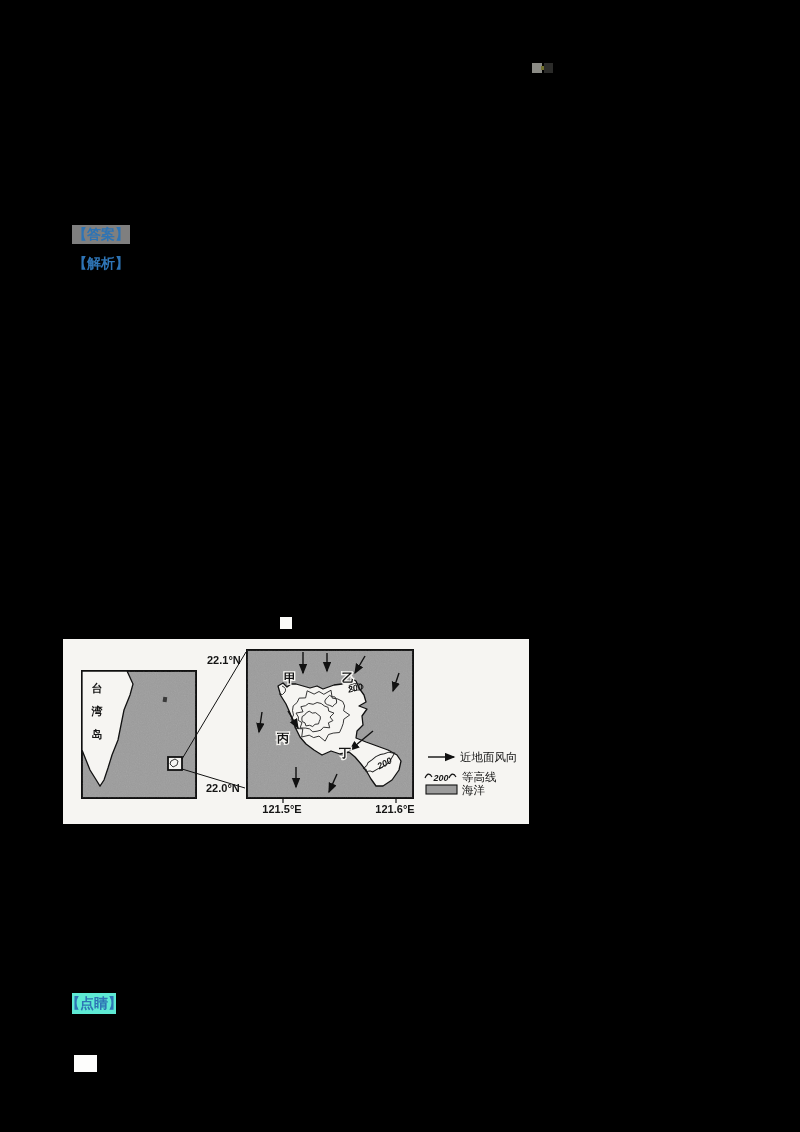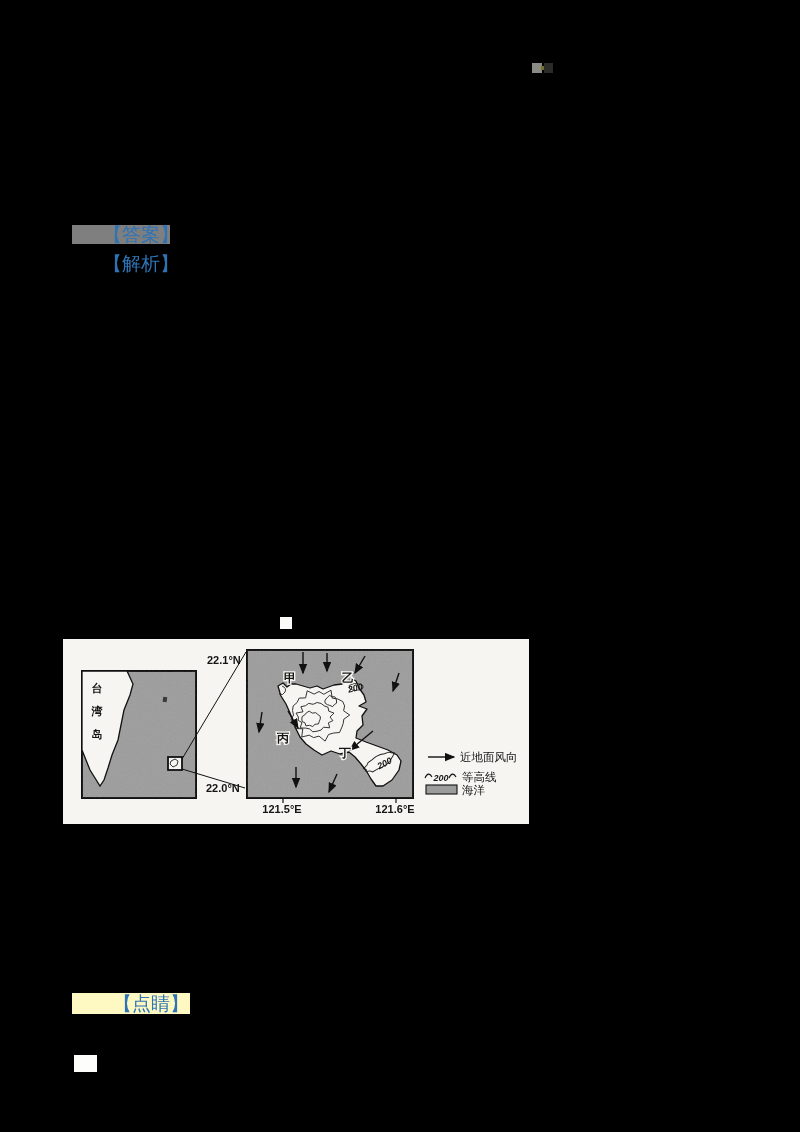--- a/index.html
+++ b/index.html
@@ -6,25 +6,25 @@
   body{width:800px;height:1132px;position:relative;background:#000;overflow:hidden;
        font-family:"Liberation Sans", sans-serif;}
   .abs{position:absolute;}
   
   #tr-icons{left:532px;top:63px;width:22px;height:11px;}
   #tr-icons .sq1{position:absolute;left:0;top:0;width:10px;height:10px;background:#8b8b85;}
   #tr-icons .sq-olive{position:absolute;left:9px;top:3px;width:4px;height:4px;background:#72712e;}
   #tr-icons .sq2{position:absolute;left:12px;top:0;width:9px;height:10px;background:#2b2b29;}
   
   .badge{height:19px;display:flex;align-items:center;justify-content:center;
-         color:#2e74b5;font-size:19px;font-weight:400;letter-spacing:0;line-height:19px;
-         white-space:nowrap;padding-left:40px;}
+         color:#2e74b5;font-size:14px;font-weight:700;letter-spacing:0;line-height:19px;
+         white-space:nowrap;}
   #badge-answer{left:72px;top:225px;width:58px;background:#7f7f7f;}
   #badge-analysis{left:72px;top:254px;width:58px;text-align:right;}
-  #badge-tip{left:72px;top:993px;width:78px;height:21px;background:#fef9c3;}
+  #badge-tip{left:72px;top:993px;width:44px;height:21px;background:#5eead4;}
   
   #figure-title-square{left:280px;top:617px;width:12px;height:12px;background:#fbfbf9;}
   #figure-block{left:63px;top:639px;width:466px;height:185px;background:#f6f5f2;}
   #figure-block svg{display:block;filter:blur(0.3px);}
   #bottom-artifact{left:74px;top:1055px;width:23px;height:17px;background:#fdfdfc;}
   svg text{font-family:"Liberation Sans", sans-serif;fill:#141414;}
   .maplabel{font-size:12px;font-weight:700;paint-order:stroke;stroke:#f6f5f2;stroke-width:2.6px;}
   .coord{font-size:11px;font-weight:700;}
   .legendtext{font-size:11.5px;}
   .contournum{font-size:9px;font-style:italic;font-weight:700;}

